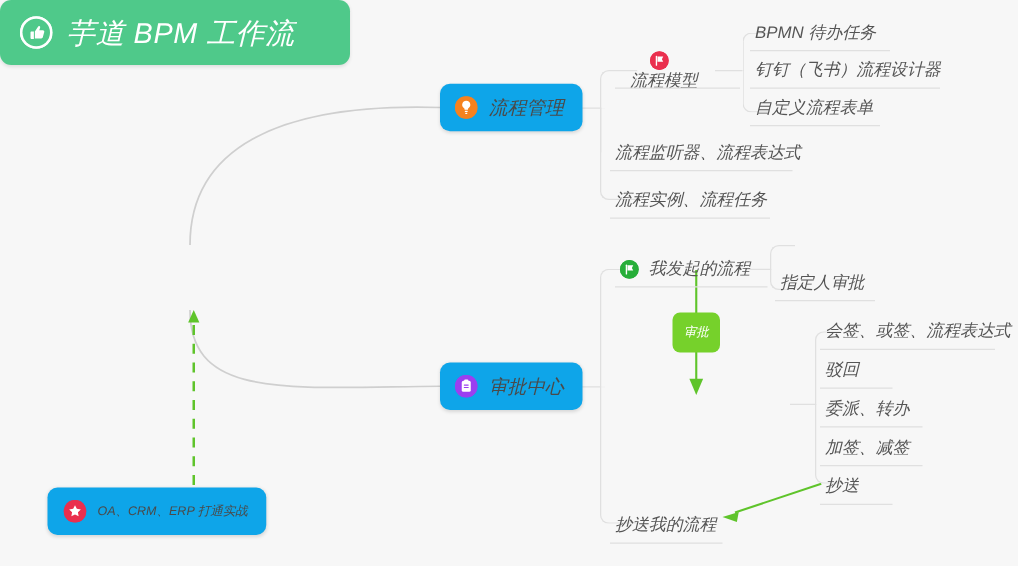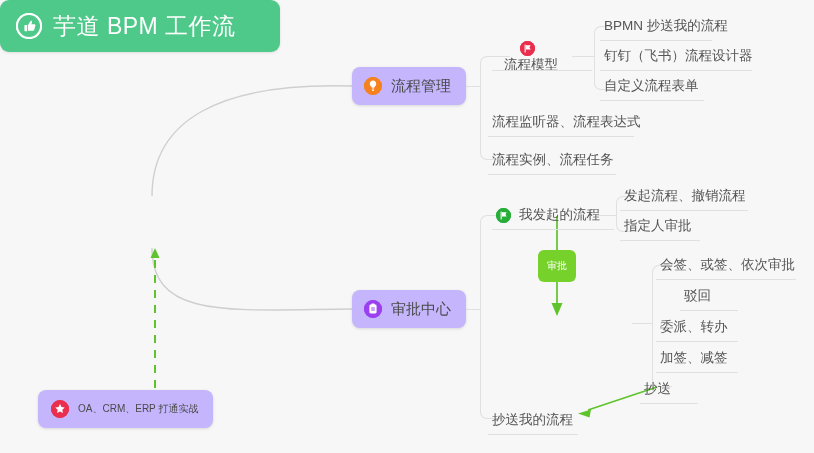--- a/index.html
+++ b/index.html
@@ -11,32 +11,33 @@
     height: 453px;
     background: #f7f7f7;
     font-family: "Liberation Sans", "DejaVu Sans", sans-serif;
     overflow: hidden;
   }
   #canvas {
     position: relative;
     width: 814px;
     height: 346px;
     background: #f7f7f7;
+    font-style: italic;
   }
   #links {
     position: absolute;
     left: 0; top: 0;
     width: 814px; height: 453px;
     pointer-events: none;
   }
 
   
   .card {
     position: absolute;
-    background: #c4b5fd;
+    background: #0ea5e9;
     border-radius: 8px;
     box-shadow: 0 1px 3px rgba(0,0,0,0.13);
     display: flex;
     align-items: center;
     box-sizing: border-box;
   }
 
   
   #root-node {
     left: 34px;
@@ -222,21 +223,21 @@
         <circle cx="7.5" cy="7.5" r="7.5" fill="#ea2f4e"></circle>
         <rect x="4.6" y="3.6" width="1.1" height="8" rx="0.5" fill="#ffffff"></rect>
         <path d="M6 4.2h4.6L9.5 6.3l1.1 2.1H6z" fill="#ffffff"></path>
       </svg>
     </span>
     <span class="leaf-label">流程模型</span>
     <span class="underline" style="width:100px;"></span>
   </div>
 
   <div class="leaf" style="left:600px; top:11px;">
-    <span class="leaf-label">BPMN 抄送我的流程</span>
+    <span class="leaf-label">BPMN 待办任务</span>
     <span class="underline" style="width:112px;"></span>
   </div>
 
   <div class="leaf" style="left:600px; top:71px;">
     <span class="leaf-label">自定义流程表单</span>
     <span class="underline" style="width:104px;"></span>
   </div>
 
   <div class="leaf" style="left:600px; top:41px;">
     <span class="leaf-label">钉钉（飞书）流程设计器</span>
@@ -271,56 +272,52 @@
       <svg width="15" height="15" viewBox="0 0 15 15">
         <circle cx="7.5" cy="7.5" r="7.5" fill="#27ae39"></circle>
         <rect x="4.6" y="3.6" width="1.1" height="8" rx="0.5" fill="#ffffff"></rect>
         <path d="M6 4.2h4.6L9.5 6.3l1.1 2.1H6z" fill="#ffffff"></path>
       </svg>
     </span>
     <span class="leaf-label">我发起的流程</span>
     <span class="underline" style="width:122px;"></span>
   </div>
 
-  <div class="leaf" style="left:620px; top:181px;">
-    <span class="leaf-label">发起流程、撤销流程</span>
-    <span class="underline" style="width:128px;"></span>
-  </div>
 
   <div class="leaf" style="left:620px; top:211px;">
     <span class="leaf-label">指定人审批</span>
     <span class="underline" style="width:80px;"></span>
   </div>
 
   <div id="approve-badge">
     <span>审批</span>
   </div>
 
 
   <div class="leaf" style="left:656px; top:250px;">
-    <span class="leaf-label">会签、或签、依次审批</span>
+    <span class="leaf-label">会签、或签、流程表达式</span>
     <span class="underline" style="width:140px;"></span>
   </div>
 
-  <div class="leaf" style="left:680px; top:281px;">
+  <div class="leaf" style="left:656px; top:281px;">
     <span class="leaf-label">驳回</span>
     <span class="underline" style="width:58px;"></span>
   </div>
 
   <div class="leaf" style="left:656px; top:312px;">
     <span class="leaf-label">委派、转办</span>
     <span class="underline" style="width:82px;"></span>
   </div>
 
   <div class="leaf" style="left:656px; top:343px;">
     <span class="leaf-label">加签、减签</span>
     <span class="underline" style="width:82px;"></span>
   </div>
 
-  <div class="leaf" style="left:640px; top:374px;">
+  <div class="leaf" style="left:656px; top:374px;">
     <span class="leaf-label">抄送</span>
     <span class="underline" style="width:58px;"></span>
   </div>
 
   <div class="leaf" style="left:488px; top:405px;">
     <span class="leaf-label">抄送我的流程</span>
     <span class="underline" style="width:90px;"></span>
   </div>
 
   <div class="card" id="extra-node">

